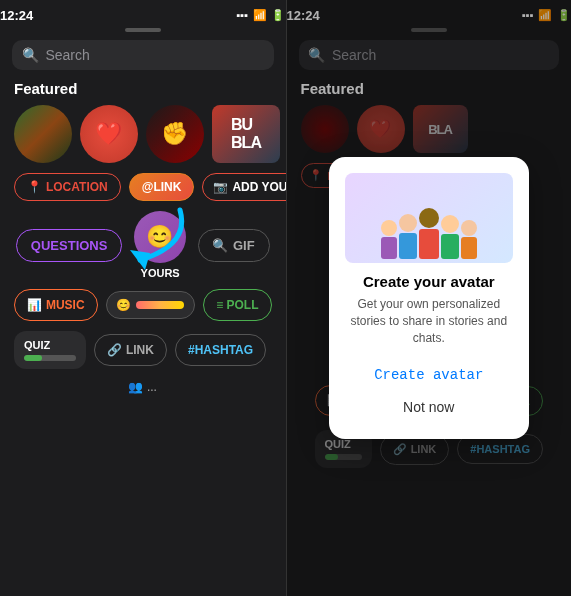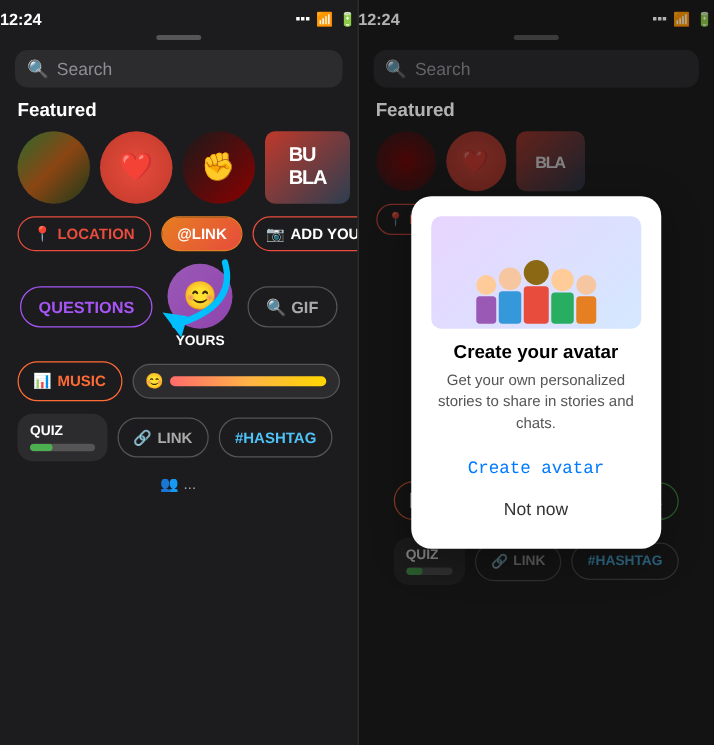--- a/index.html
+++ b/index.html
@@ -410,20 +410,24 @@
 
   <div class="bottom-row">
     <div class="pill-music">
       <span>📊</span>
       <span>MUSIC</span>
     </div>
     <div class="pill-emoji">
       <span>😊</span>
       <div class="emoji-slider-track"></div>
     </div>
+    <div class="pill-poll">
+      <span>≡</span>
+      <span>POLL</span>
+    </div>
   </div>
 
   <div class="bottom-row2">
     <div class="quiz-box">
       <div class="quiz-label">QUIZ</div>
       <div class="quiz-bar">
         <div class="quiz-fill"></div>
       </div>
     </div>
     <div class="pill-link">

